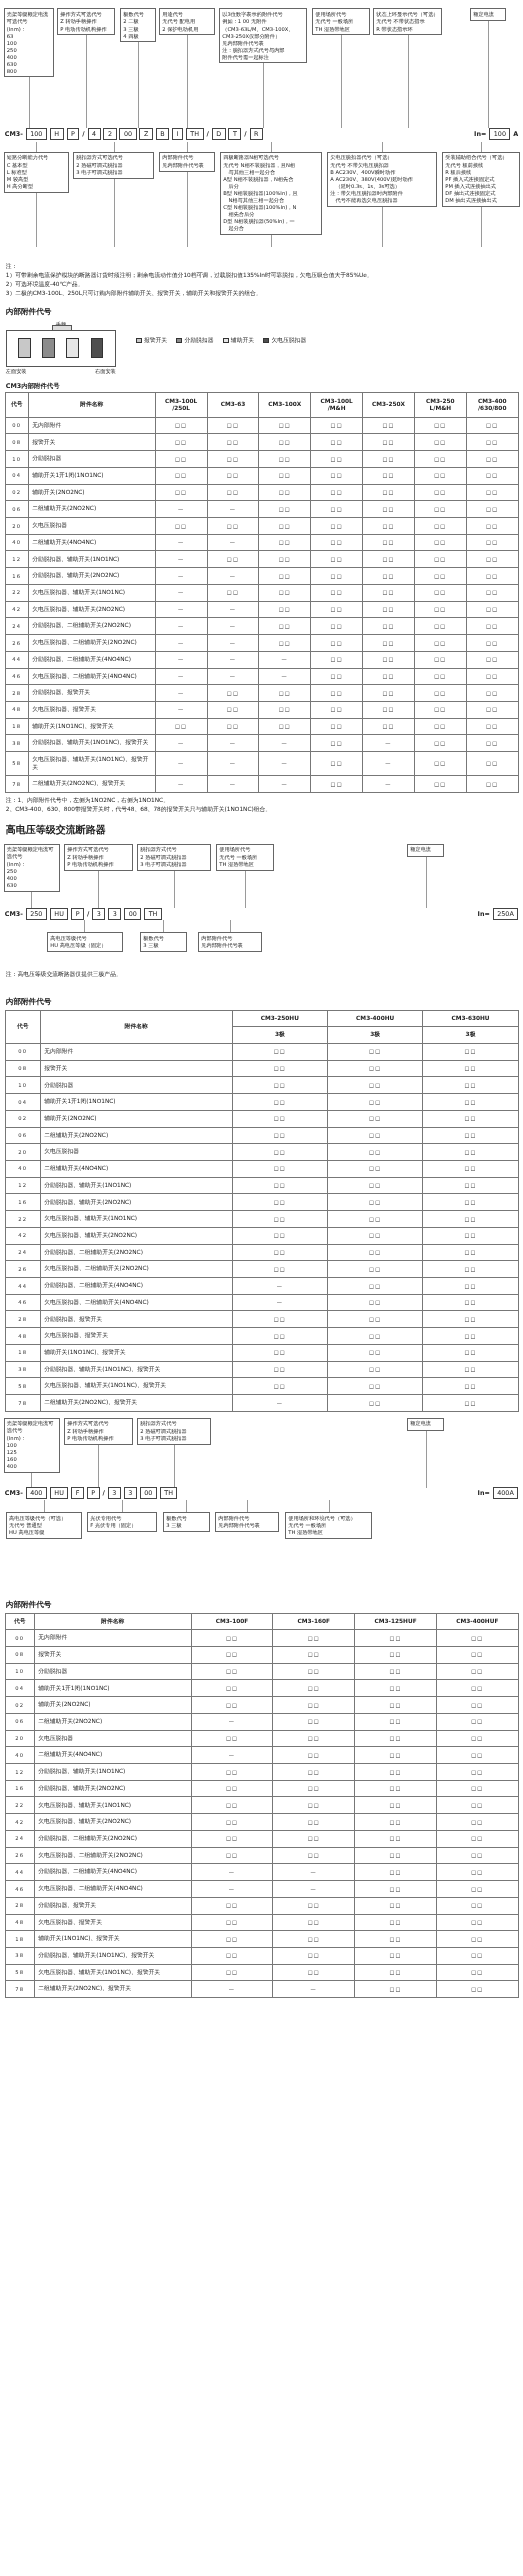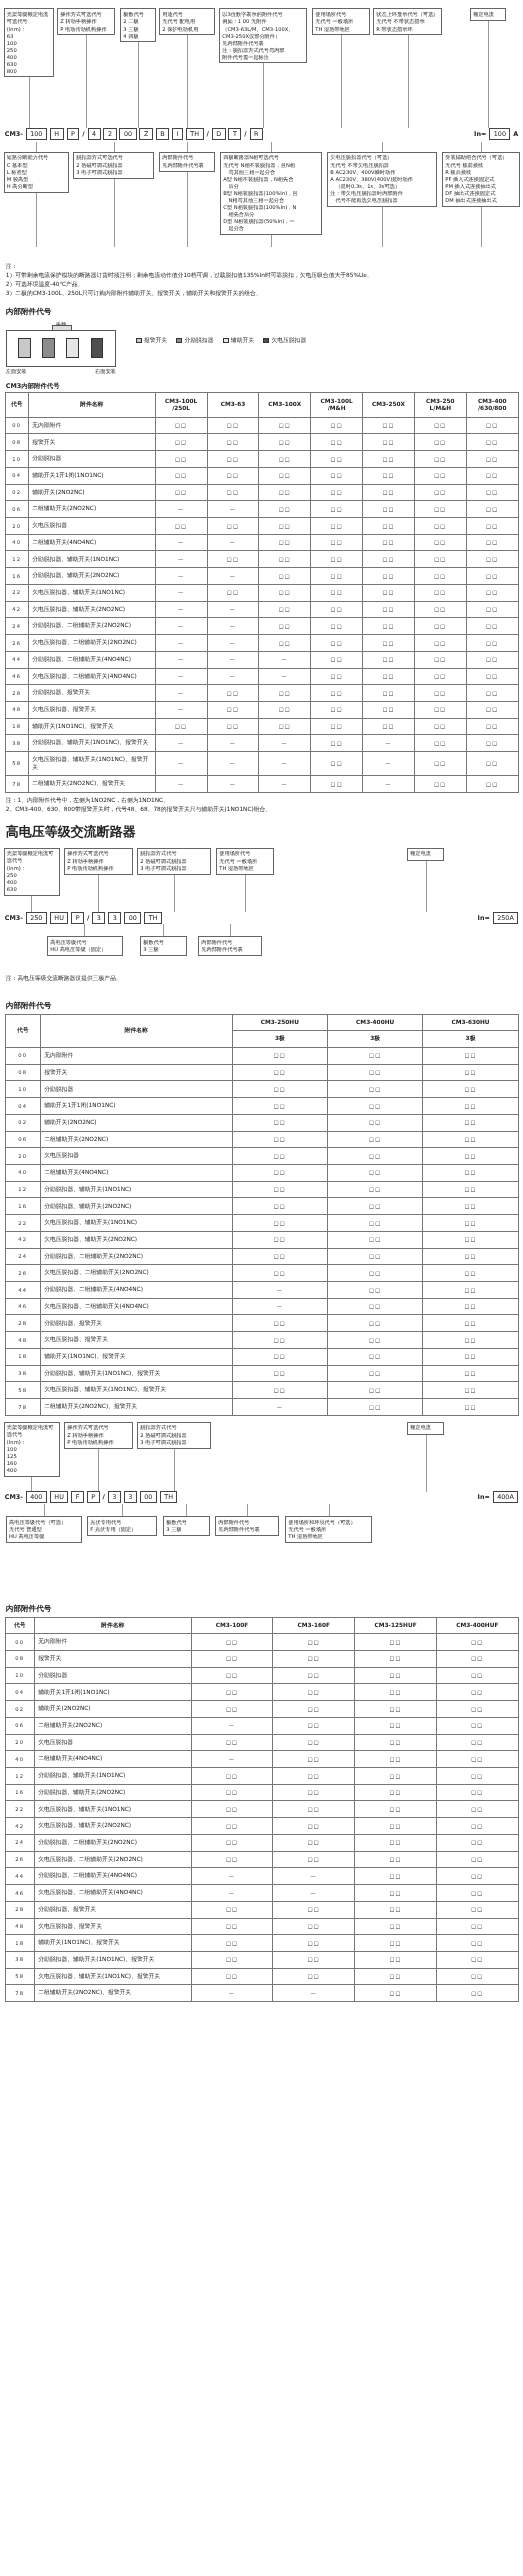--- a/index.html
+++ b/index.html
@@ -17,21 +17,21 @@
 .d1 .coderow{top:124px}
 .d2 .coderow{top:69px}
 .d3 .coderow{top:74px}
 .cbox{display:inline-block;border:0.6px solid #444;padding:1.2px 3.5px;min-width:9.3px;text-align:center;font-size:6.4px;background:#fff}
 .ctext{font-size:6.4px;font-weight:bold}
 .csp{flex:1}
 .dnote{position:absolute;left:5.8px;font-size:5.8px}
 .d2 .dnote{top:131px}
 .notes{margin:4.7px 5.8px 0;font-size:5.8px;line-height:1.55}
 .section-title{margin:9.3px 5.8px 2.3px;font-weight:bold;font-size:7.6px}
-.section-title.big{font-size:13px}
+.section-title.big{font-size:10px}
 .legend-block{display:flex;align-items:flex-start;gap:20px;margin:3.5px 5.8px 1.2px}
 .sketch{font-size:5.2px}
 .handle-label{font-size:5.2px;margin-left:50px}
 .breaker{position:relative;width:110px;height:37px;border:1.2px solid #555;display:flex;align-items:center;justify-content:space-around;padding:0 5.8px;margin-top:1.7px;background:#fff}
 .handle{position:absolute;top:-5.2px;left:45px;width:20px;height:5.2px;border:0.6px solid #555;background:#ddd}
 .comp{width:12.8px;height:20px;border:0.6px solid #333}
 .mount-labels{display:flex;justify-content:space-between;width:110px;font-size:5.2px;margin-top:1.7px}
 .legend{display:flex;gap:9.3px;margin-top:15px;font-size:5.8px;flex-wrap:wrap}
 .legend .li{display:flex;align-items:center;gap:2.3px}
 .sw{display:inline-block;width:5.8px;height:5.8px;border:0.6px solid #333}

